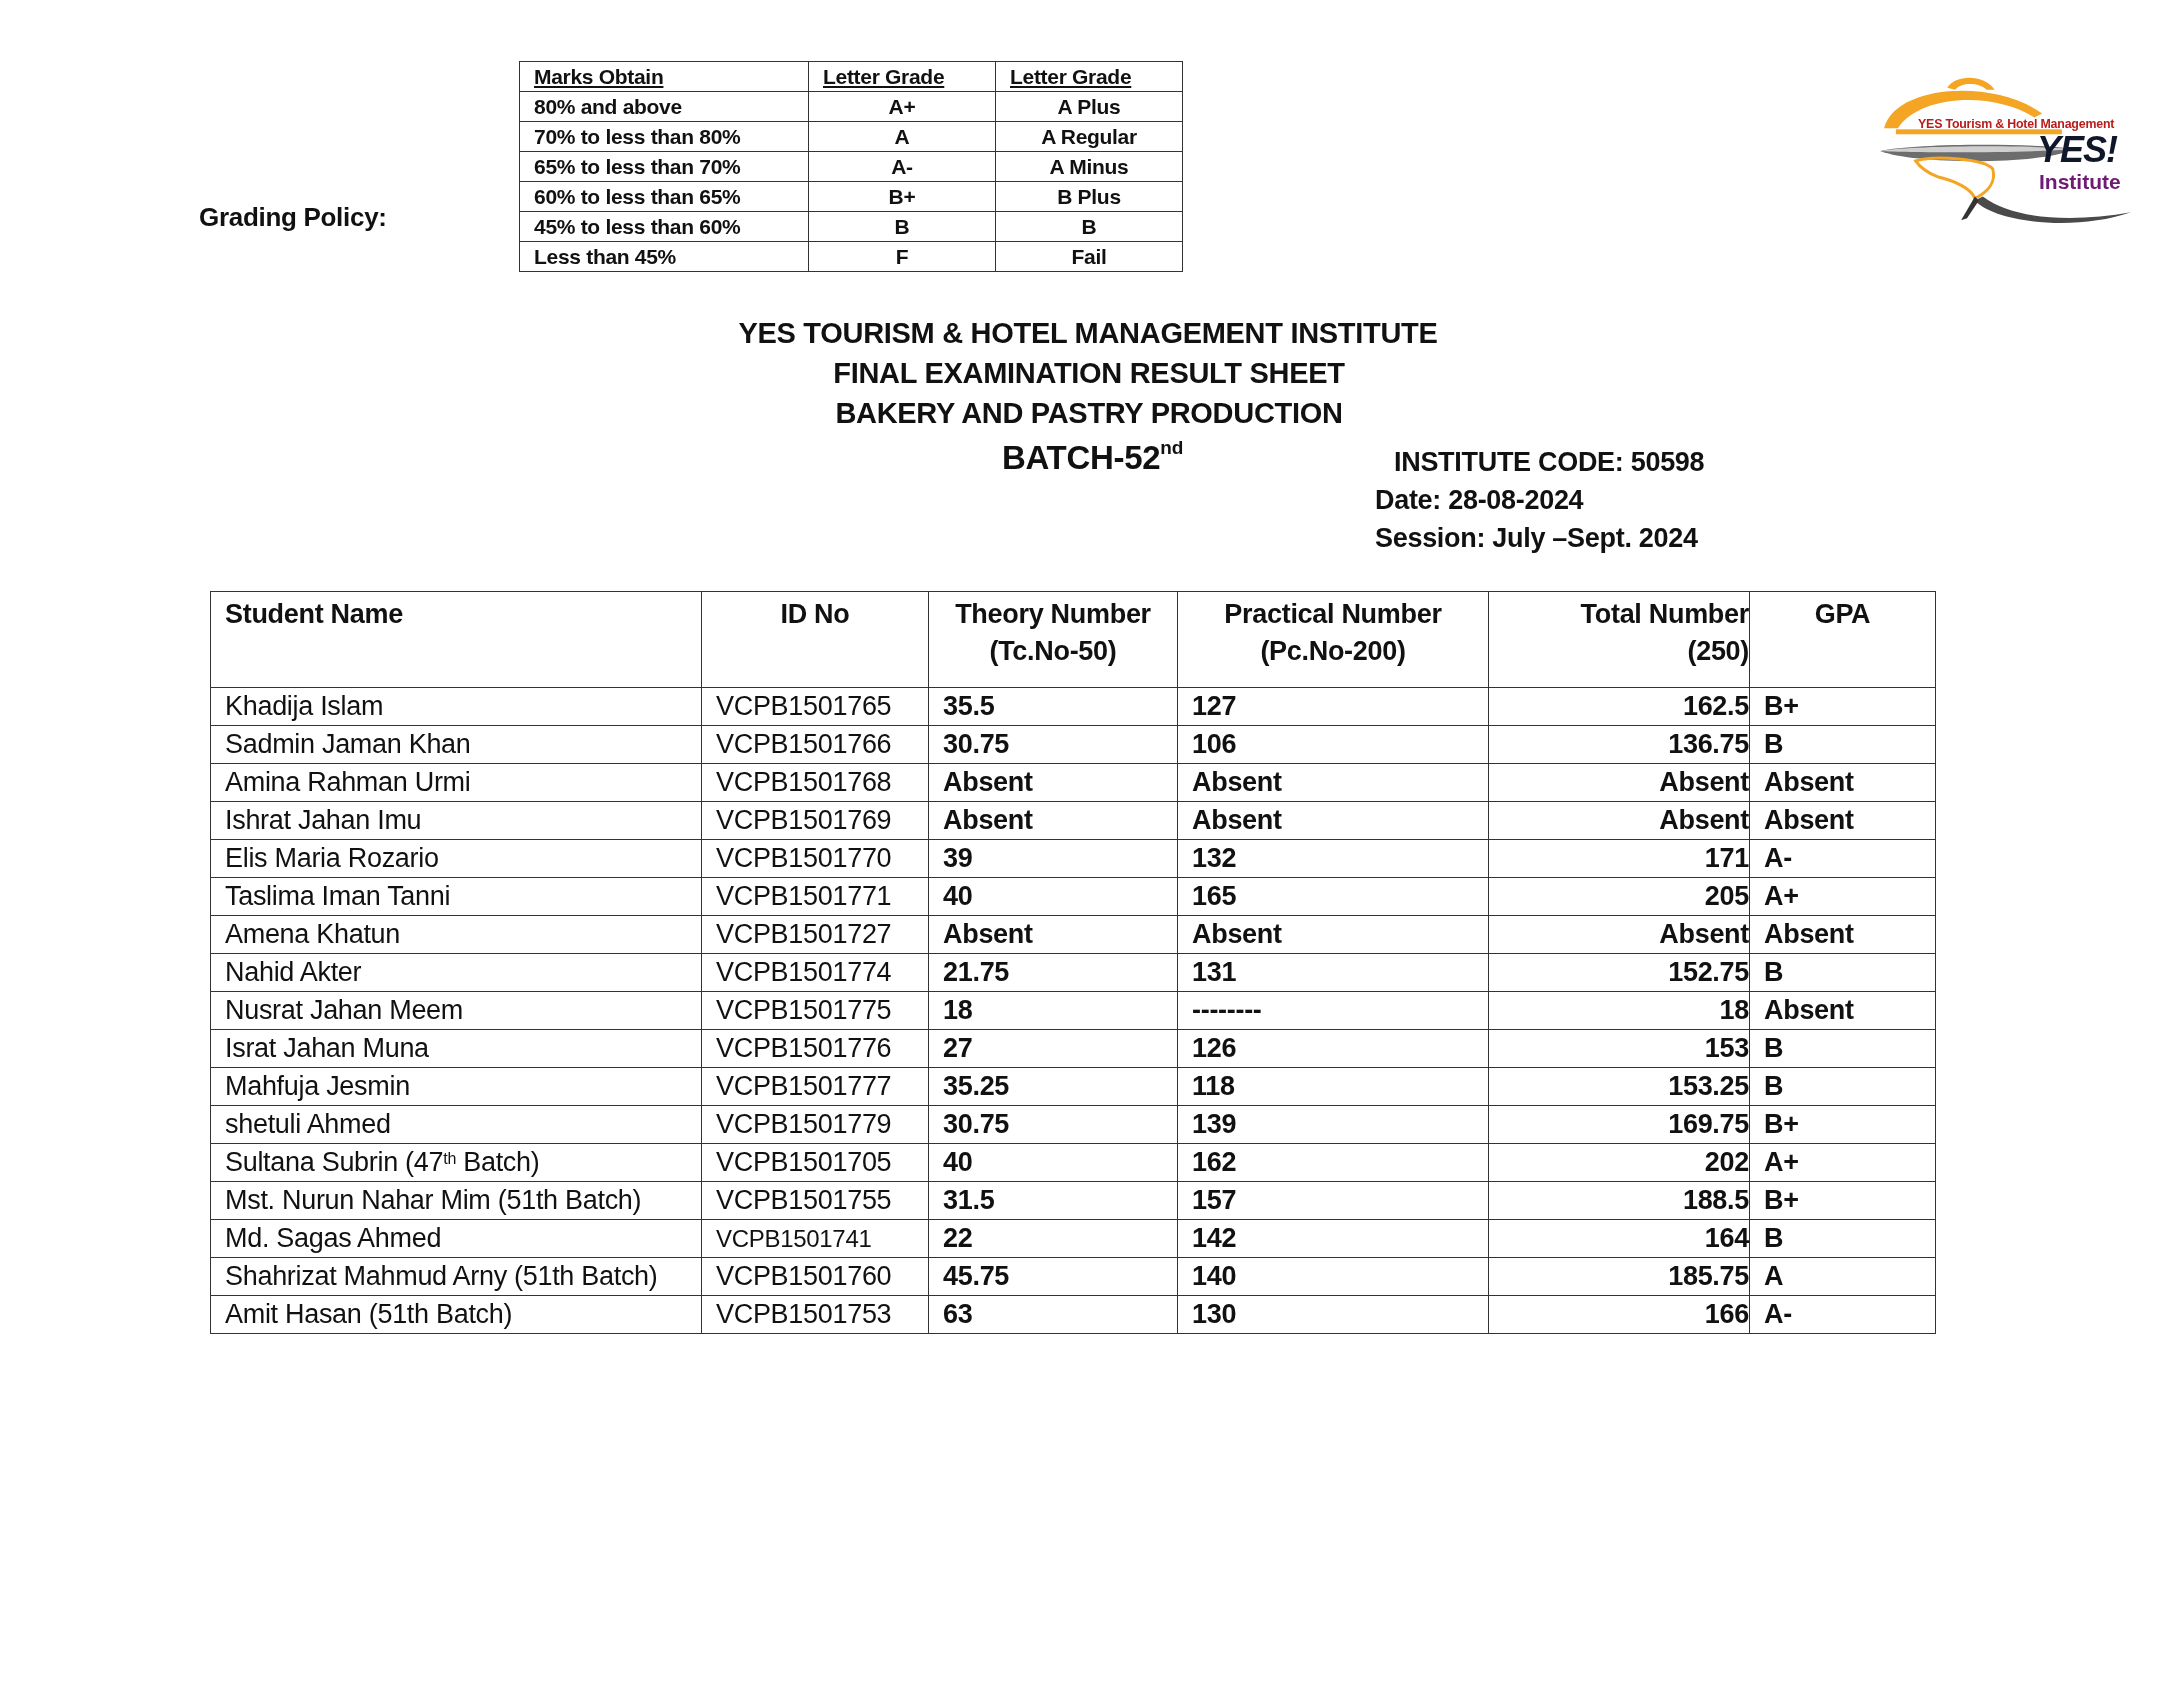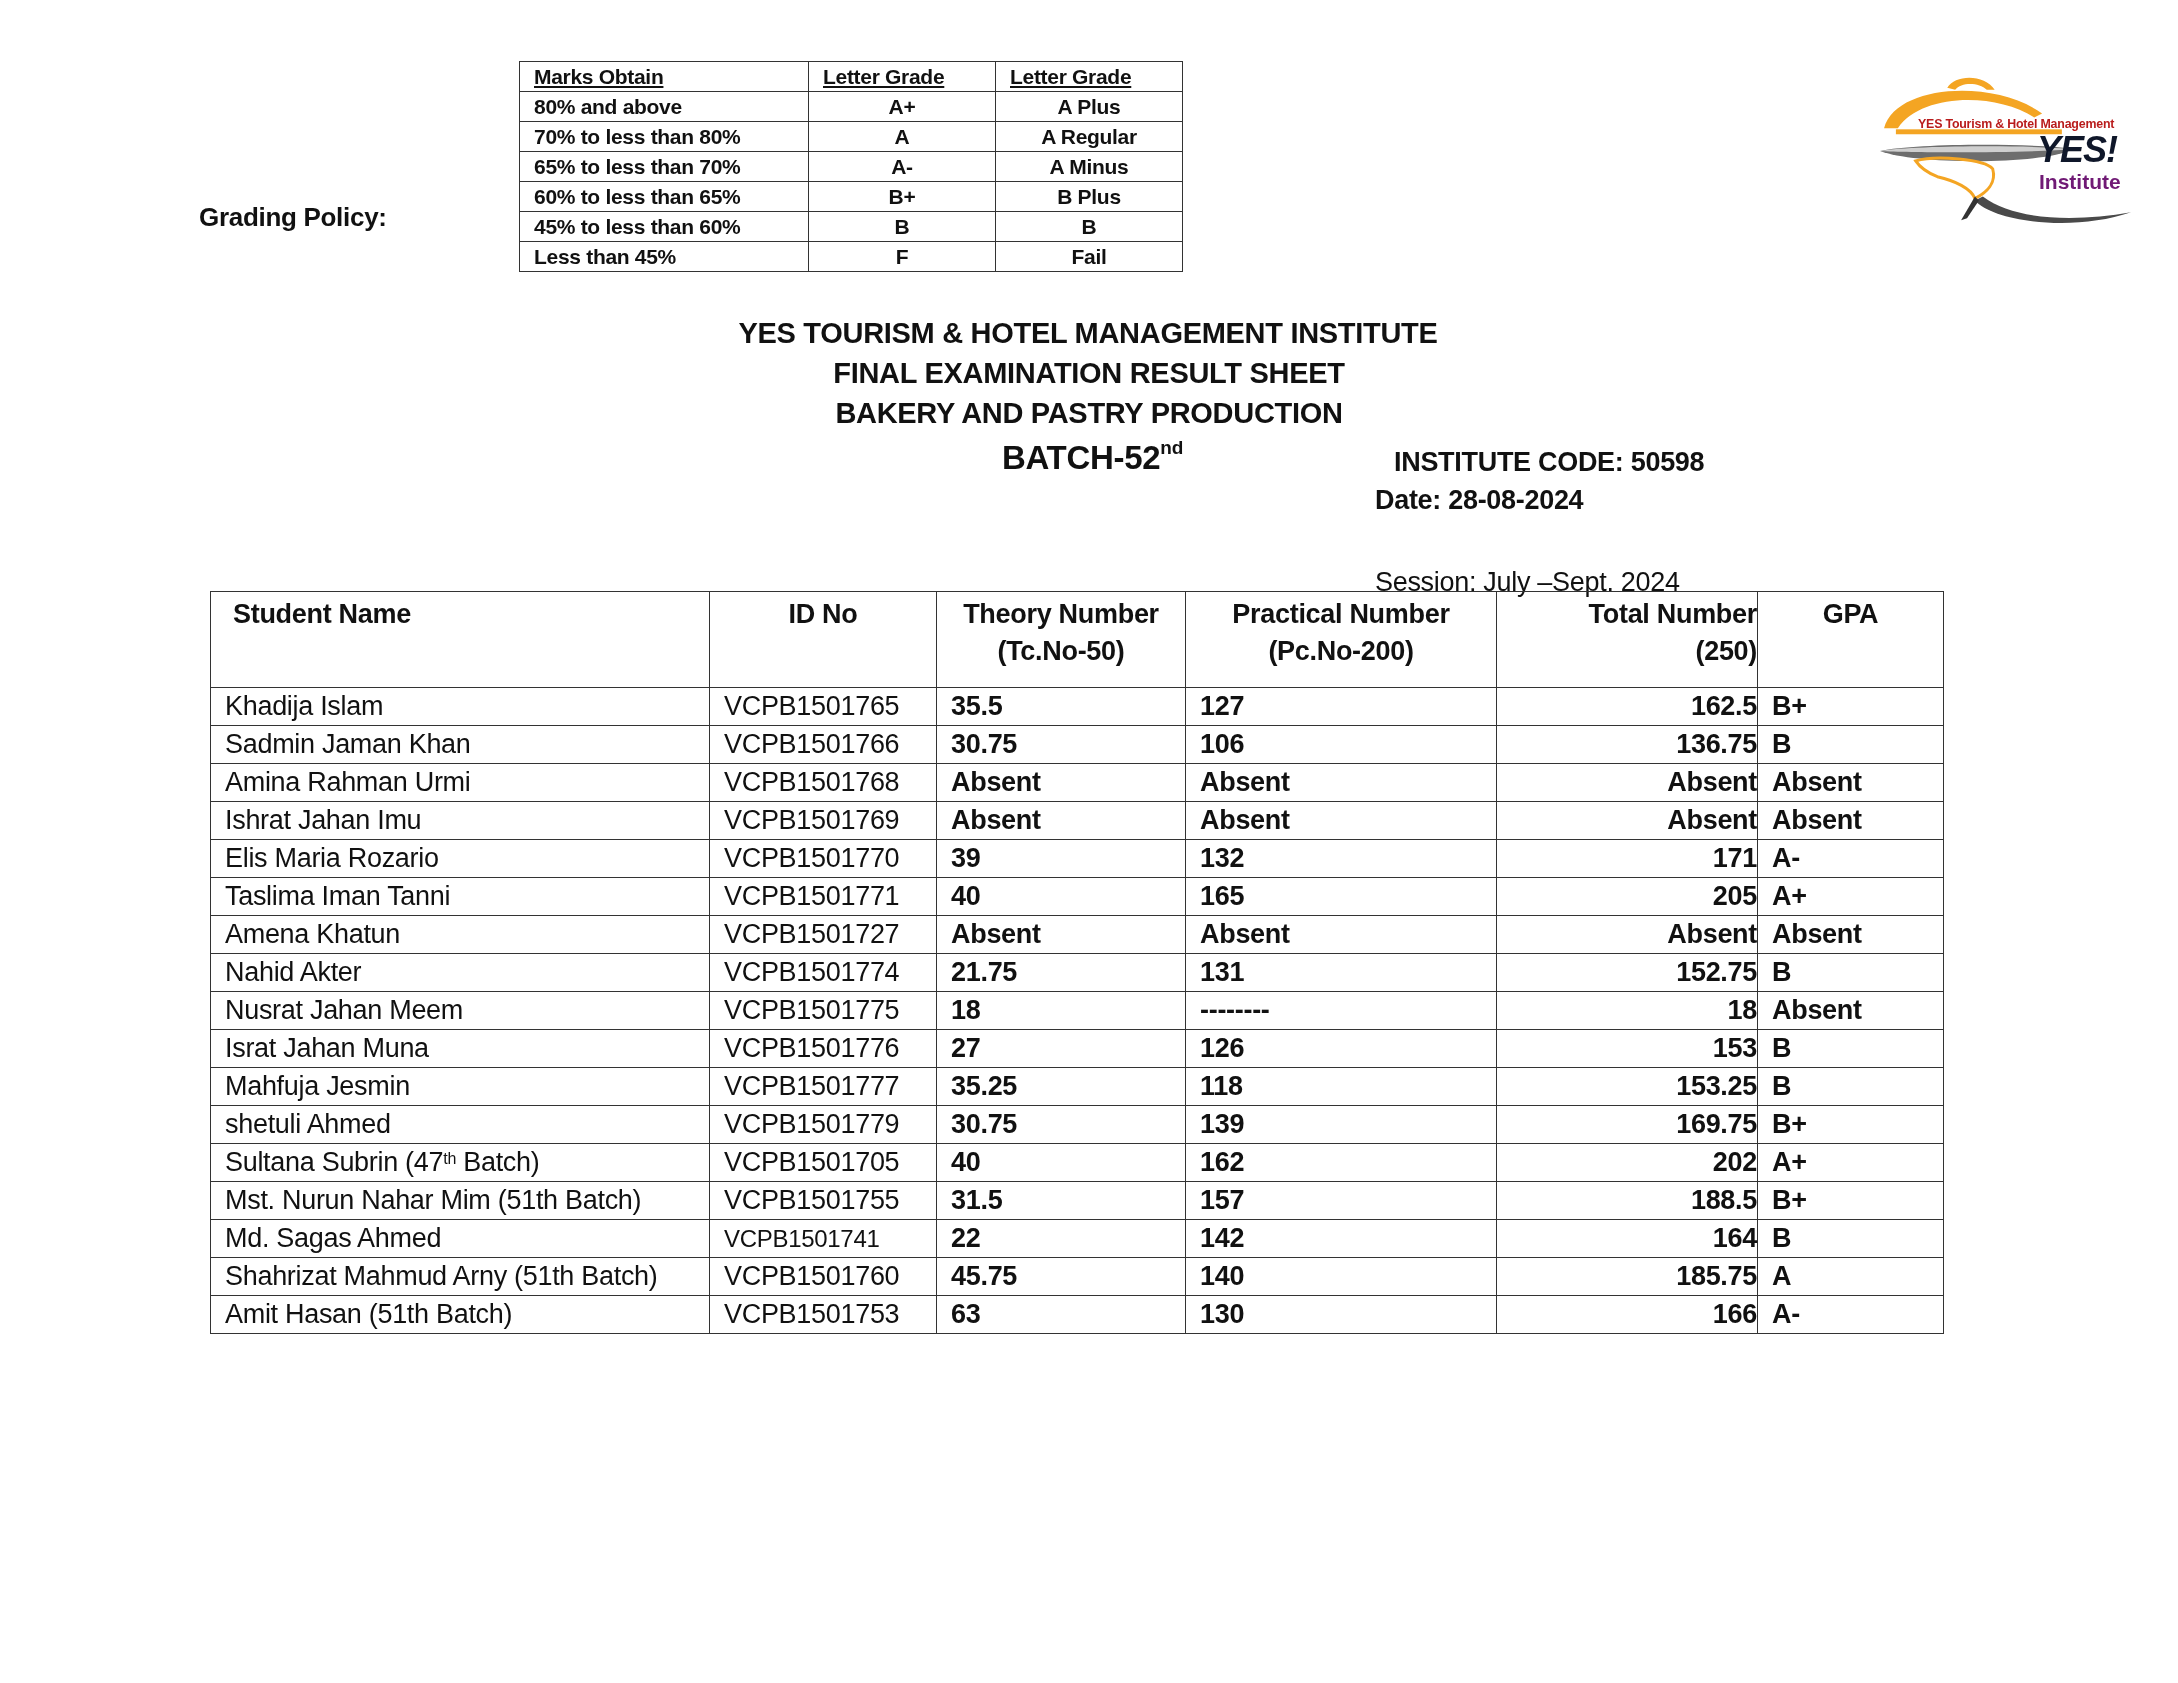--- a/index.html
+++ b/index.html
@@ -25,27 +25,27 @@
 
   
   .title-line { left:0; width:2178px; text-align:center; font-weight:bold; font-size:29px; letter-spacing:-0.3px; }
   #t1 { top:317px; left:-1px; }
   #t2 { top:357px; }
   #t3 { top:397px; }
   #batch { left:1002px; top:439px; font-size:33px; font-weight:bold; letter-spacing:-0.3px; }
   #batch sup { font-size:19px; vertical-align:top; position:relative; top:-2px; }
   #inst-code { left:1394px; top:447px; font-size:27px; font-weight:bold; letter-spacing:-0.3px; }
   #date { left:1375px; top:485px; font-size:27px; font-weight:bold; letter-spacing:-0.3px; }
-  #session { left:1375px; top:523px; font-size:27px; font-weight:normal; letter-spacing:-0.3px;margin-top:44px; }
+  #session { left:1375px; top:523px; font-size:27px; font-weight:bold; letter-spacing:-0.3px; }
 
   
   #results { left:210px; top:591px; border-collapse:collapse; font-size:27px; letter-spacing:-0.3px; }
   #results th, #results td { border:1.5px solid #333; padding:0; }
   #results th { height:91px; vertical-align:top; font-weight:bold; text-align:center; line-height:37px; padding-top:4px; }
-  #results th.name { text-align:left; padding-left:22px; }
+  #results th.name { text-align:left; padding-left:14px; }
   #results td { height:37px; line-height:37px; padding-left:14px; white-space:nowrap; }
   #results td.b { font-weight:bold; }
   #results td.id-small { font-size:24px; }
   #results .w0 { width:476px; }
   #results .w1 { width:212px; }
   #results .w2 { width:234px; }
   #results .w3 { width:296px; }
   #results .w4 { width:246px;text-align:right; }
   #results .w5 { width:171px; }
   #results th.w1, #results th.w2, #results th.w3, #results th.w4, #results th.w5 { padding-left:0; }

